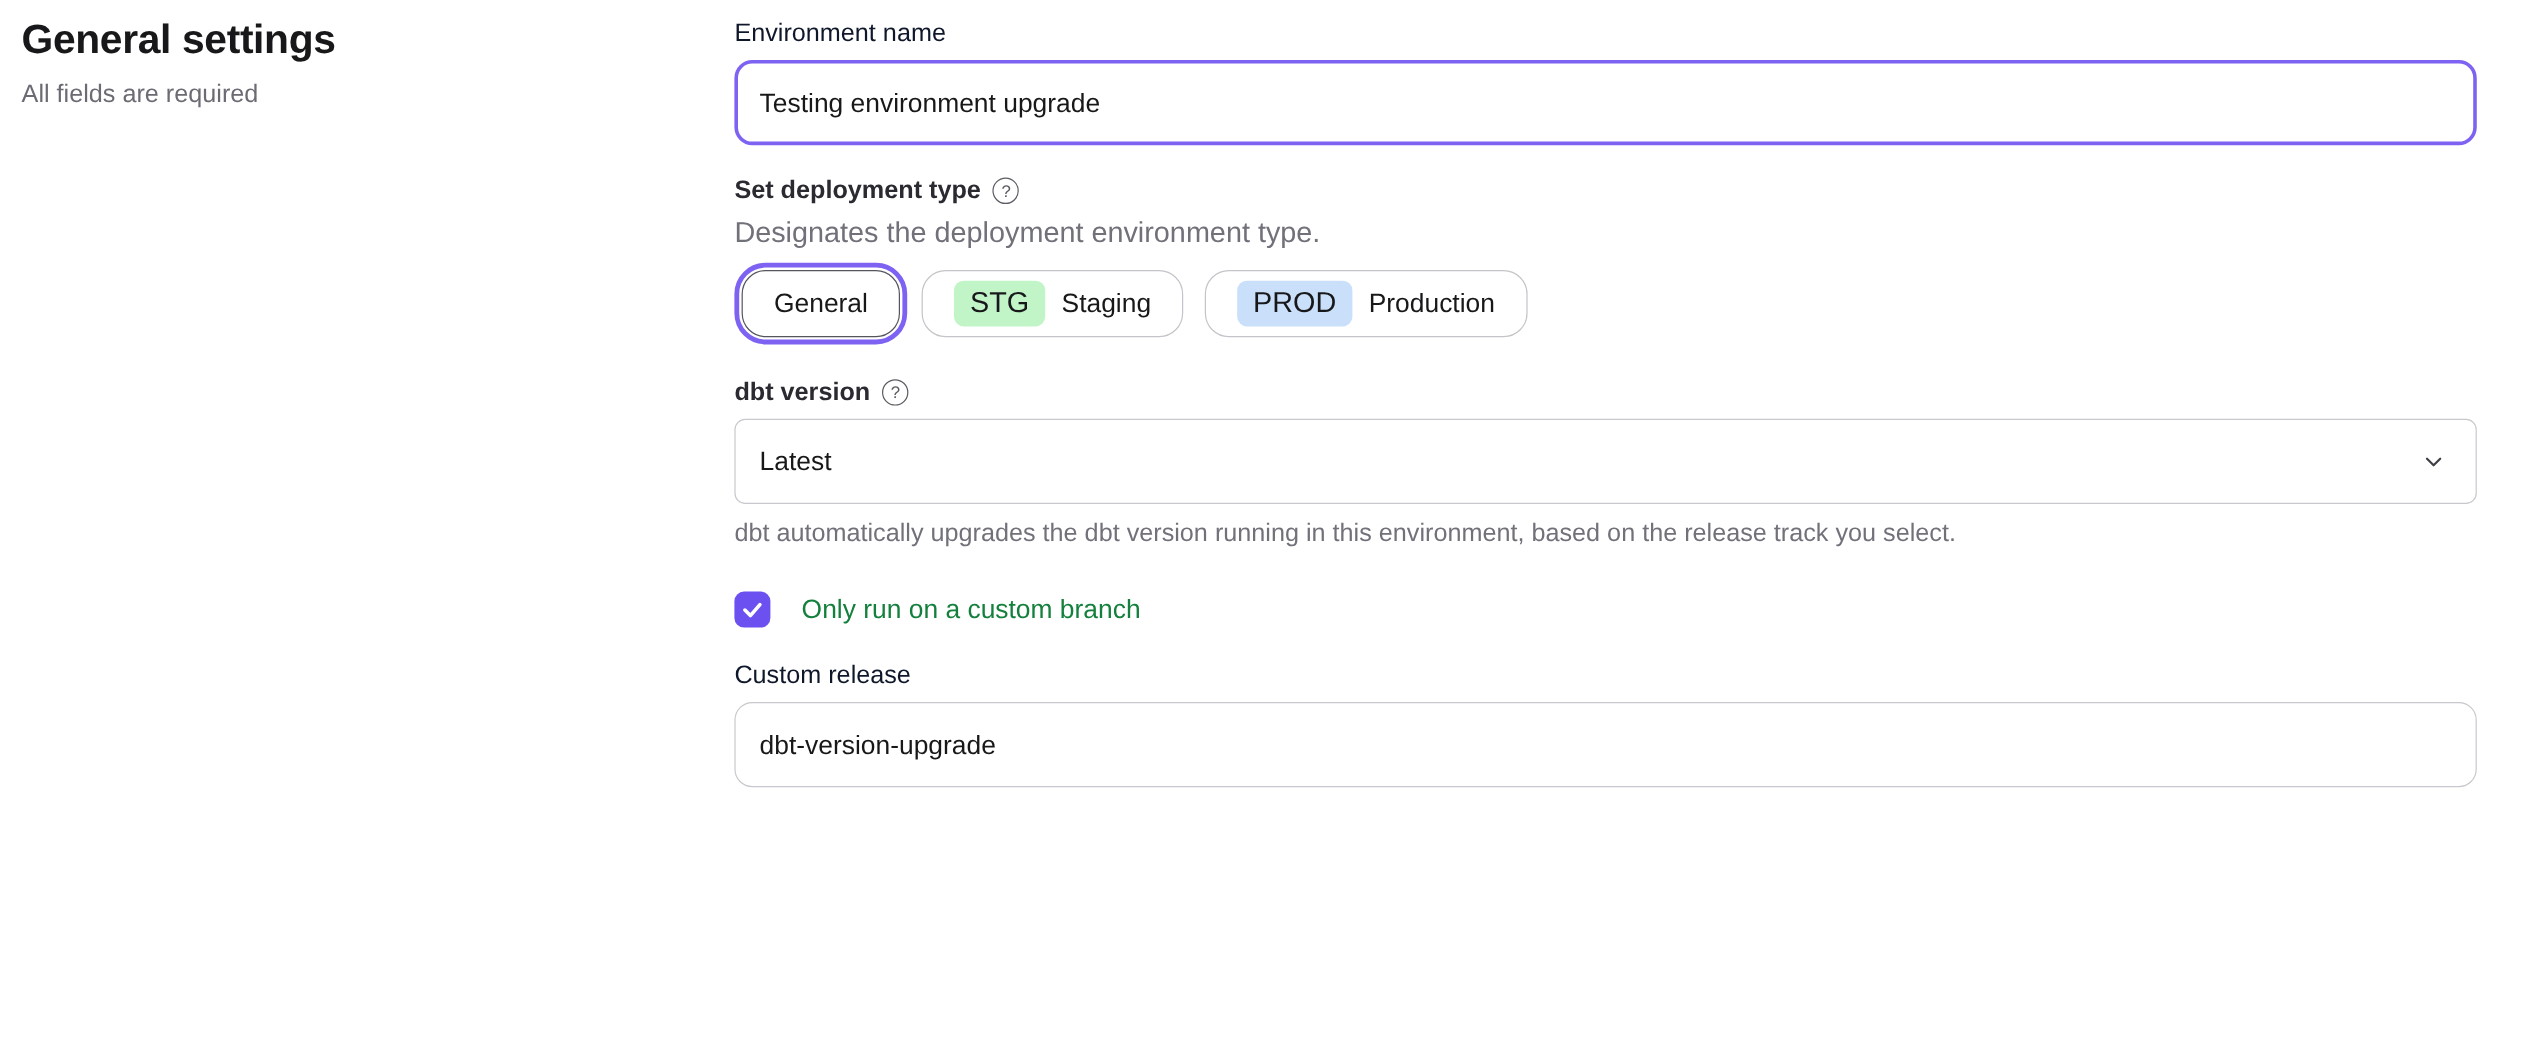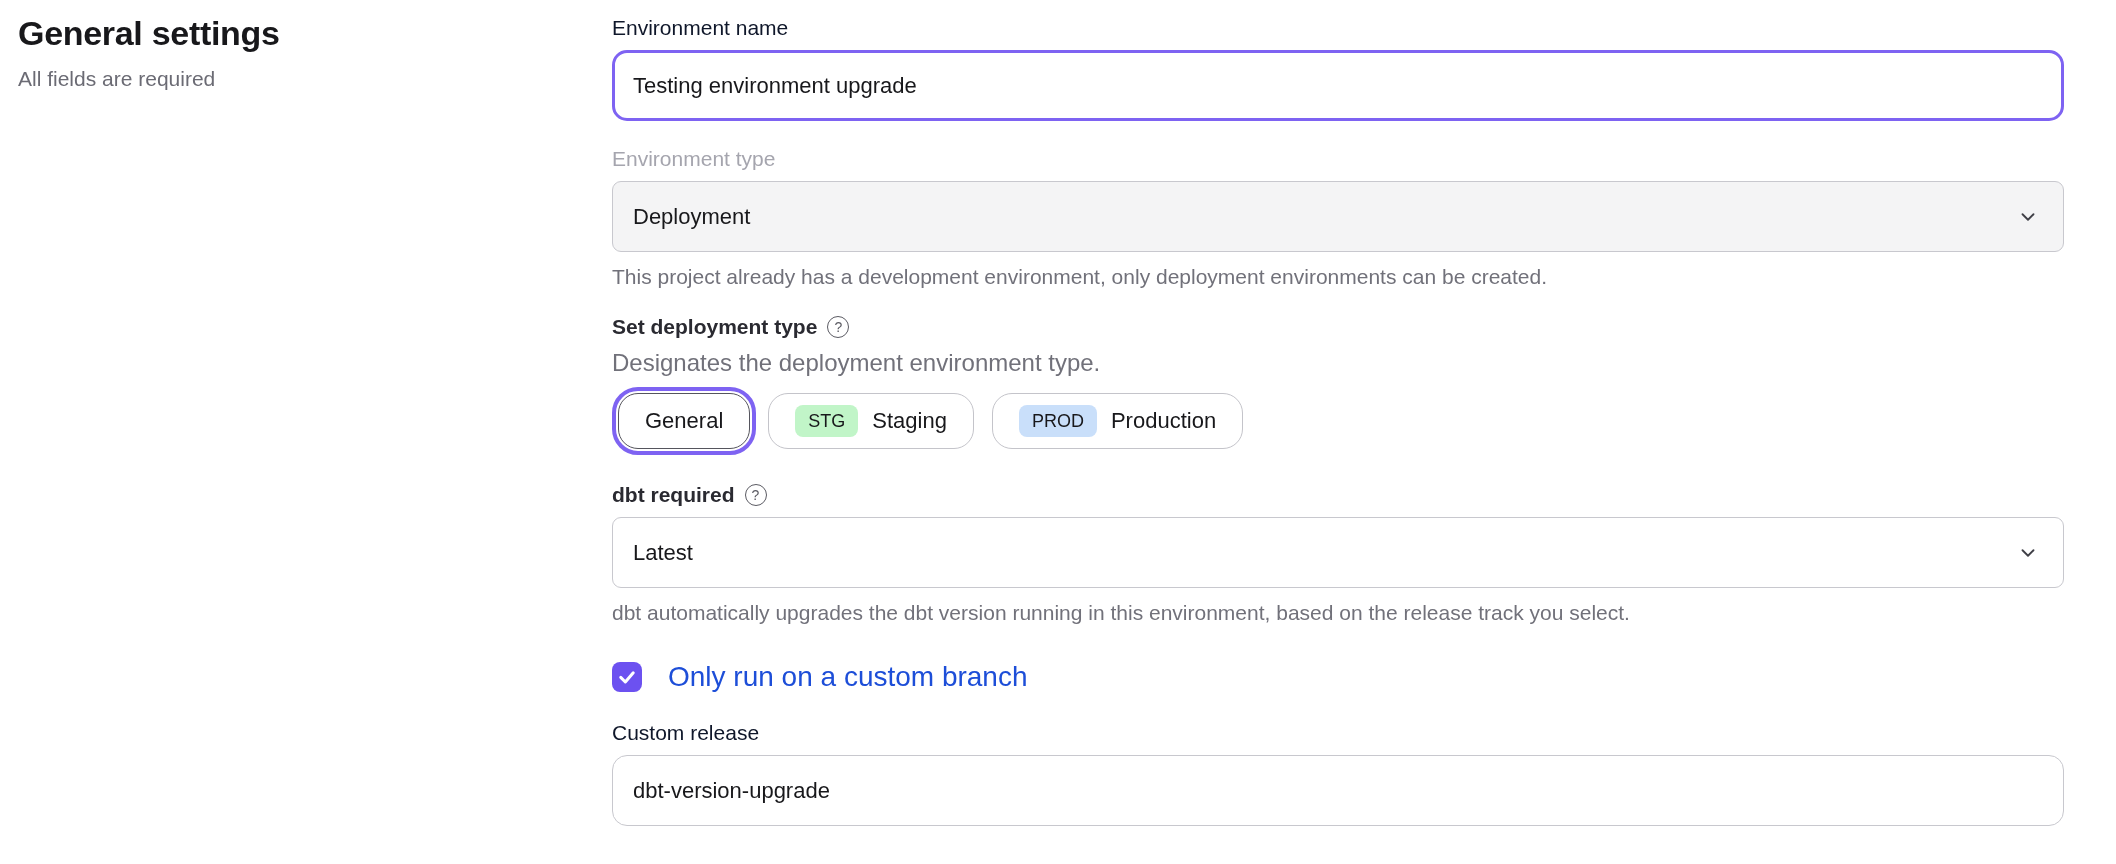--- a/index.html
+++ b/index.html
@@ -75,61 +75,51 @@
     font-size: 22px; color: #18181B; cursor: pointer;
   }
   .type-btn.selected {
     border: 1px solid #55555D;
     outline: 4px solid var(--accent);
     outline-offset: 2px;
     margin-left: 6px; 
   }
   .badge {
     border-radius: 8px; padding: 7px 13px;
-    font-size: 18px; color: #18181B; line-height: 1;
+    font-size: 24px; color: #18181B; line-height: 1;
   }
   .badge.stg  { background: var(--stg_badge); }
   .badge.prod { background: var(--prod_badge); }
 
   .checkbox-row { display: flex; align-items: center; gap: 26px; margin: 36px 0 28px; }
   .checkbox {
     width: 30px; height: 30px; flex: none;
     border-radius: 8px; background: var(--checkbox);
     display: flex; align-items: center; justify-content: center;
     cursor: pointer;
   }
-  .checkbox-label { font-size: 28px; color: #1d4ed8; }
+  .checkbox-label { font-size: 22px; color: #15803d; }
 </style>
 </head>
 <body>
 
 <div class="page">
 
   <div class="header-col">
     <h1 class="page-title">General settings</h1>
     <div class="page-subtitle">All fields are required</div>
   </div>
 
   <div class="form-col">
 
     <div class="field">
       <div class="label">Environment name</div>
       <input class="text-input focused" type="text" value="Testing environment upgrade" style="">
     </div>
 
-    <div class="field">
-      <div class="label disabled">Environment type</div>
-      <div class="select disabled">
-        <span>Deployment</span>
-        <svg class="chevron" viewBox="0 0 24 24" fill="none">
-          <polyline points="6,9 12,15 18,9" stroke="#3F3F46" stroke-width="2" stroke-linecap="round" stroke-linejoin="round"></polyline>
-        </svg>
-      </div>
-      <div class="helper">This project already has a development environment, only deployment environments can be created.</div>
-    </div>
 
     <div class="field" style="margin-bottom:34px;">
       <div class="label strong">
         <span>Set deployment type</span>
         <span class="help-icon">?</span>
       </div>
       <div class="description">Designates the deployment environment type.</div>
       <div class="btn-row">
         <button class="type-btn selected">
           <span>General</span>
@@ -140,21 +130,21 @@
         </button>
         <button class="type-btn">
           <span class="badge prod">PROD</span>
           <span>Production</span>
         </button>
       </div>
     </div>
 
     <div class="field">
       <div class="label strong">
-        <span>dbt required</span>
+        <span>dbt version</span>
         <span class="help-icon">?</span>
       </div>
       <div class="select">
         <span>Latest</span>
         <svg class="chevron" viewBox="0 0 24 24" fill="none">
           <polyline points="6,9 12,15 18,9" stroke="#3F3F46" stroke-width="2" stroke-linecap="round" stroke-linejoin="round"></polyline>
         </svg>
       </div>
       <div class="helper">dbt automatically upgrades the dbt version running in this environment, based on the release track you select.</div>
     </div>

